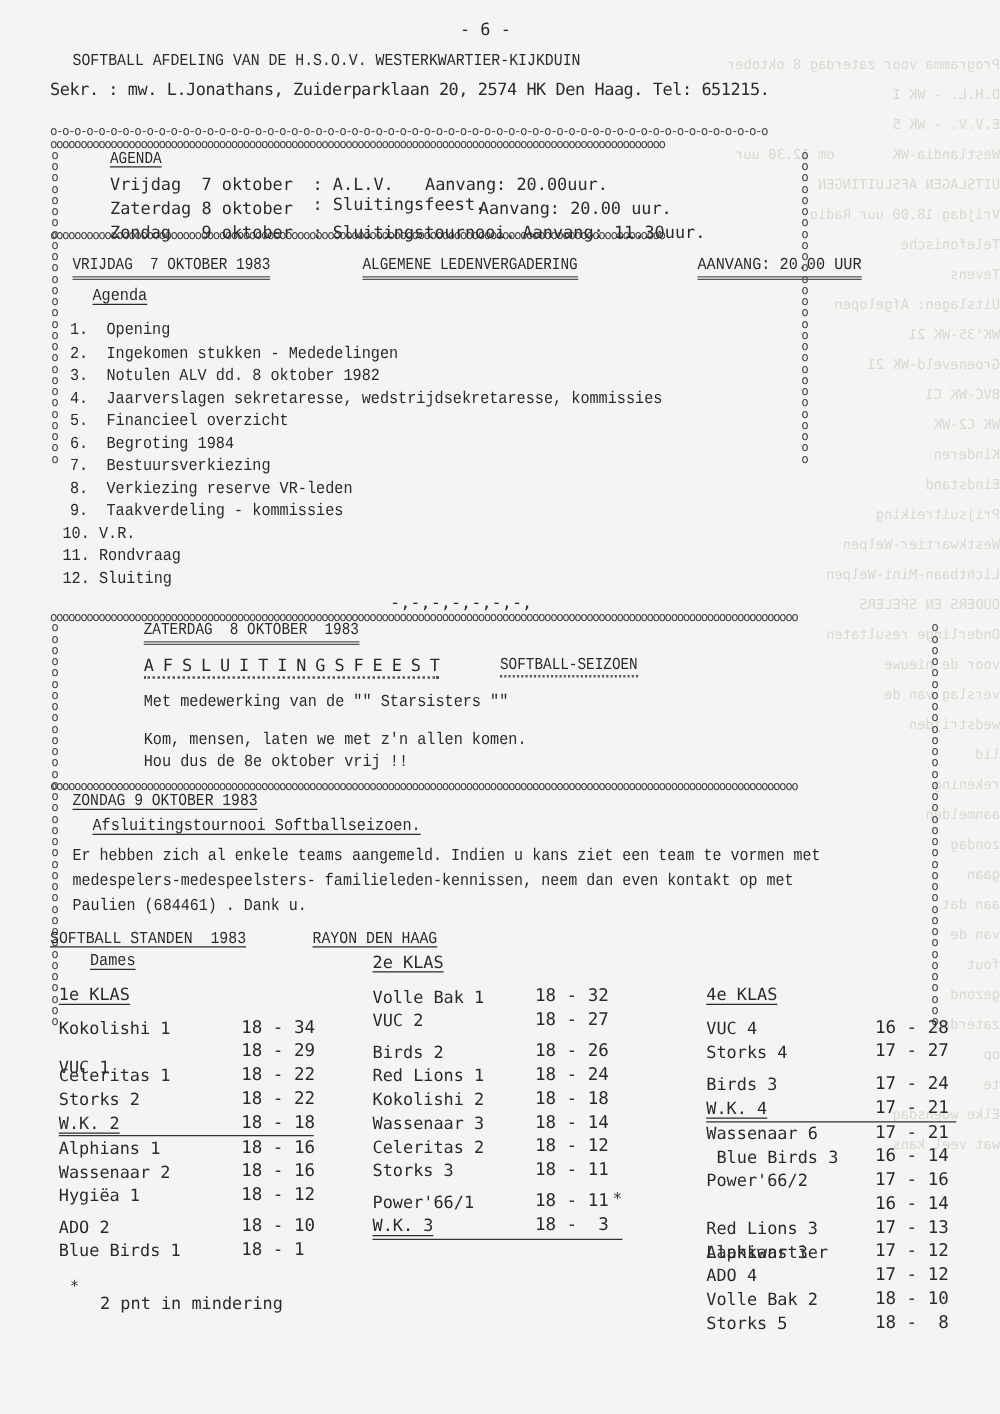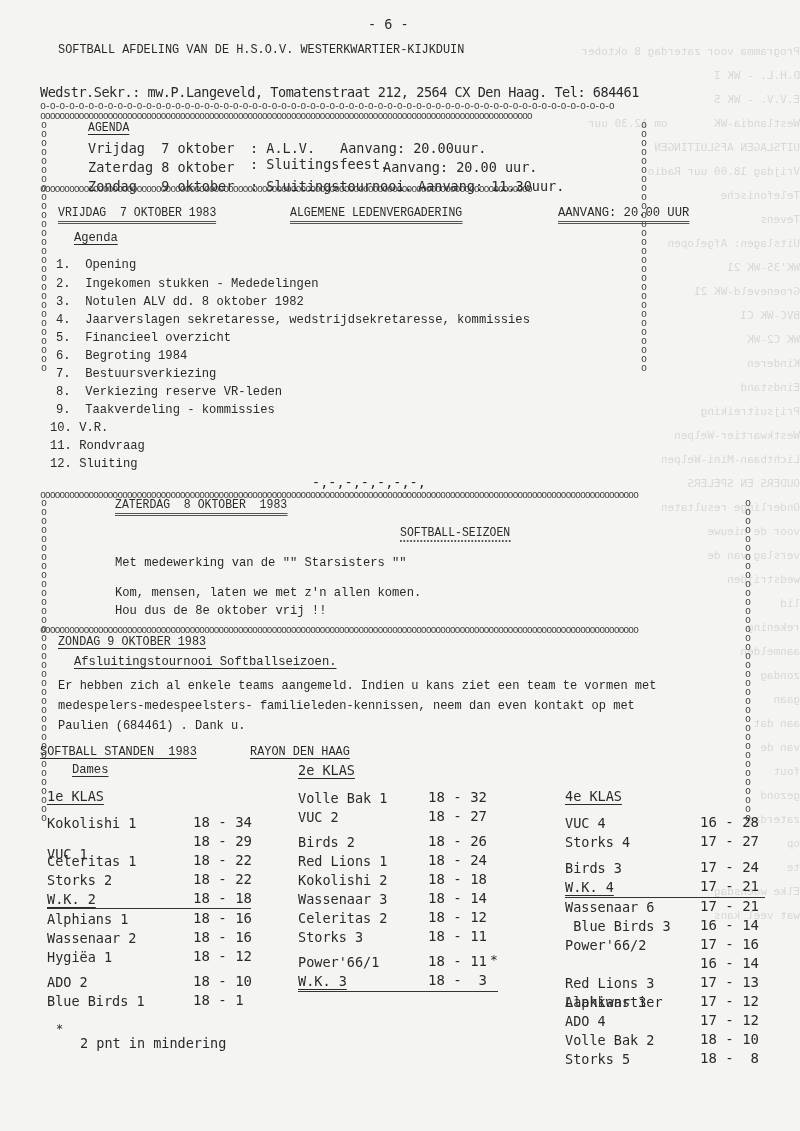--- a/index.html
+++ b/index.html
@@ -66,21 +66,21 @@
 gezond
 zaterdag
 op
 te
 Elke woensdag
 wat veel kans</div>
 
   <div class="abs t13" style="left:368px; top:16px;">- 6 -</div>
 
   <div class="abs t13 narrow" style="left:58px; top:42px; transform:scaleX(0.88);">SOFTBALL AFDELING VAN DE H.S.O.V. WESTERKWARTIER-KIJKDUIN</div>
-  <div class="abs t13" style="left:40px; top:84px; letter-spacing:-0.45px;">Wedstr.Sekr.: mw.P.Langeveld, Tomatenstraat 212, 2564 CX Den Haag. Tel: 684461</div>
+  <div class="abs t13" style="left:40px; top:64px; letter-spacing:-0.35px;">Sekr. : mw. L.Jonathans, Zuiderparklaan 20, 2574 HK Den Haag. Tel: 651215.</div>
 
   <div class="abs oline" style="left:40px; top:100px;">o-o-o-o-o-o-o-o-o-o-o-o-o-o-o-o-o-o-o-o-o-o-o-o-o-o-o-o-o-o-o-o-o-o-o-o-o-o-o-o-o-o-o-o-o-o-o-o-o-o-o-o-o-o-o-o-o-o-o-o</div>
   <div class="abs oline" style="left:40px; top:110px;">oooooooooooooooooooooooooooooooooooooooooooooooooooooooooooooooooooooooooooooooooooooooooooooooooooooo</div>
   <div class="vcol" style="left:40px; top:120px;">o
 o
 o
 o
 o
 o
 o
@@ -234,20 +234,21 @@
 o
 o
 o
 o
 o
 o
 o</div>
   <div class="abs oline" style="left:40px; top:624px;">oooooooooooooooooooooooooooooooooooooooooooooooooooooooooooooooooooooooooooooooooooooooooooooooooooooooooooooooooooooooooooo</div>
 
   <div class="abs t13 narrow dbl" style="left:115px; top:497px; transform:scaleX(0.85);">ZATERDAG  8 OKTOBER  1983</div>
+  <div class="abs t13" style="left:115px; top:525px; letter-spacing:-0.5px; border-bottom:2px dotted #555;">A F S L U I T I N G S F E E S T</div>
   <div class="abs t13 narrow" style="left:400px; top:525px; transform:scaleX(0.85); border-bottom:2px dotted #555;">SOFTBALL-SEIZOEN</div>
   <div class="abs t13 narrow" style="left:115px; top:555px; transform:scaleX(0.9);">Met medewerking van de "" Starsisters ""</div>
   <div class="abs t13 narrow" style="left:115px; top:585px; transform:scaleX(0.9);">Kom, mensen, laten we met z'n allen komen.</div>
   <div class="abs t13 narrow" style="left:115px; top:603px; transform:scaleX(0.9);">Hou dus de 8e oktober vrij !!</div>
 
   <div class="abs t13 narrow u" style="left:58px; top:634px; transform:scaleX(0.87);">ZONDAG 9 OKTOBER 1983</div>
   <div class="abs t13 narrow u" style="left:74px; top:654px; transform:scaleX(0.9);">Afsluitingstournooi Softballseizoen.</div>
   <div class="abs t13 narrow" style="left:58px; top:678px; transform:scaleX(0.89);">Er hebben zich al enkele teams aangemeld. Indien u kans ziet een team te vormen met</div>
   <div class="abs t13 narrow" style="left:58px; top:698px; transform:scaleX(0.89);">medespelers-medespeelsters- familieleden-kennissen, neem dan even kontakt op met</div>
   <div class="abs t13 narrow" style="left:58px; top:718px; transform:scaleX(0.89);">Paulien (684461) . Dank u.</div>

